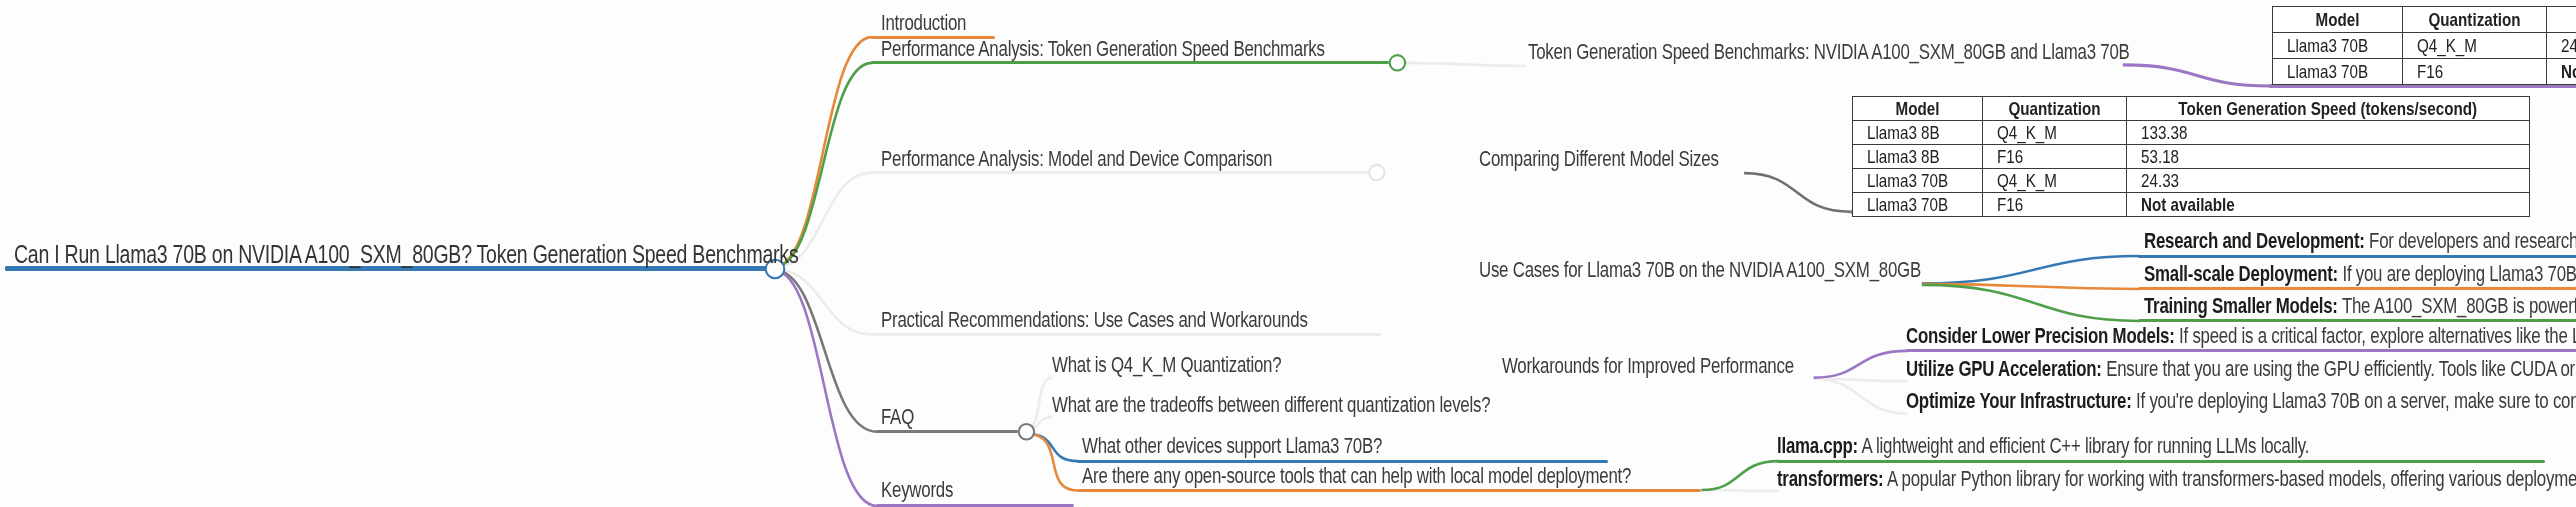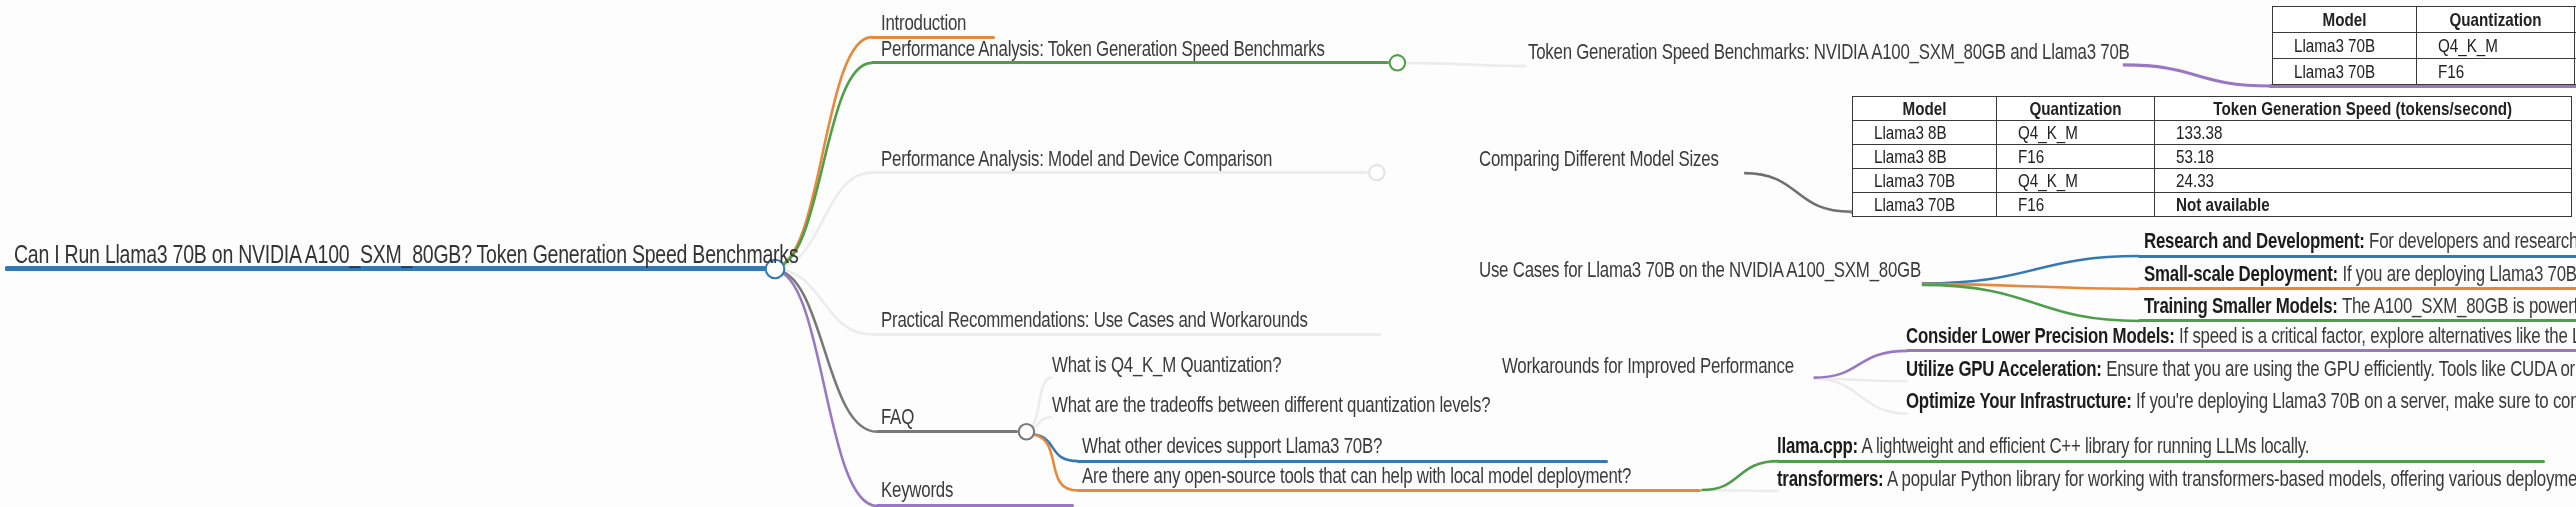--- a/index.html
+++ b/index.html
@@ -15,21 +15,21 @@
   .ul-orange{background:#e8883a;}
   .ul-green{background:#4f9e4a;}
   .ul-purple{background:#9a77c3;}
   .ul-gray{background:#787878;}
   .ul-dgray{background:#8a8a8a;}
   .ul-faint{background:#ececec;}
   .ul-root{height:5.2px;background:#3579b4;}
   table.mm{position:absolute;border-collapse:collapse;table-layout:fixed;
     font-size:19px;color:#222;background:#fff;}
   table.mm th,table.mm td{border:1.5px solid #3a3a3a;overflow:hidden;
-    white-space:nowrap;padding:0 21px;margin-top:17px;}
+    white-space:nowrap;padding:0 14px;margin-top:17px;}
   table.mm th{font-weight:bold;text-align:center;}
   table.mm td{text-align:left;font-weight:normal;}
   table.mm .cellwrap{display:inline-block;transform:scaleX(.8);transform-origin:0 50%;}
   table.mm th .cellwrap{transform-origin:50% 50%;display:inline-block;}
   table.mm td.strong .cellwrap{font-weight:bold;}
   #table1{left:2272px;top:6.2px;}
   #table1 th,#table1 td{height:25px;}
   #table2{left:1852px;top:96px;}
   #table2 th,#table2 td{height:23px;}
 </style>

